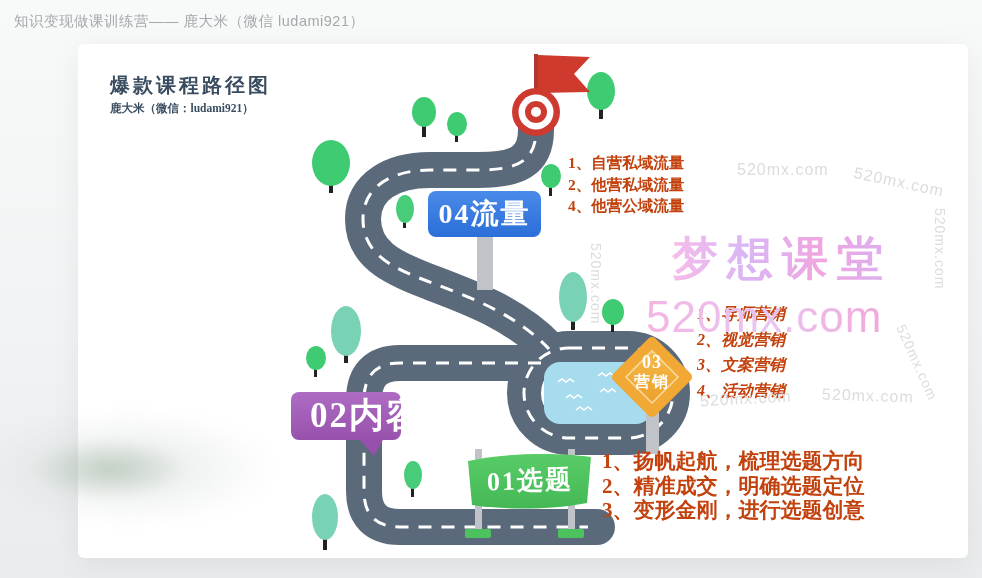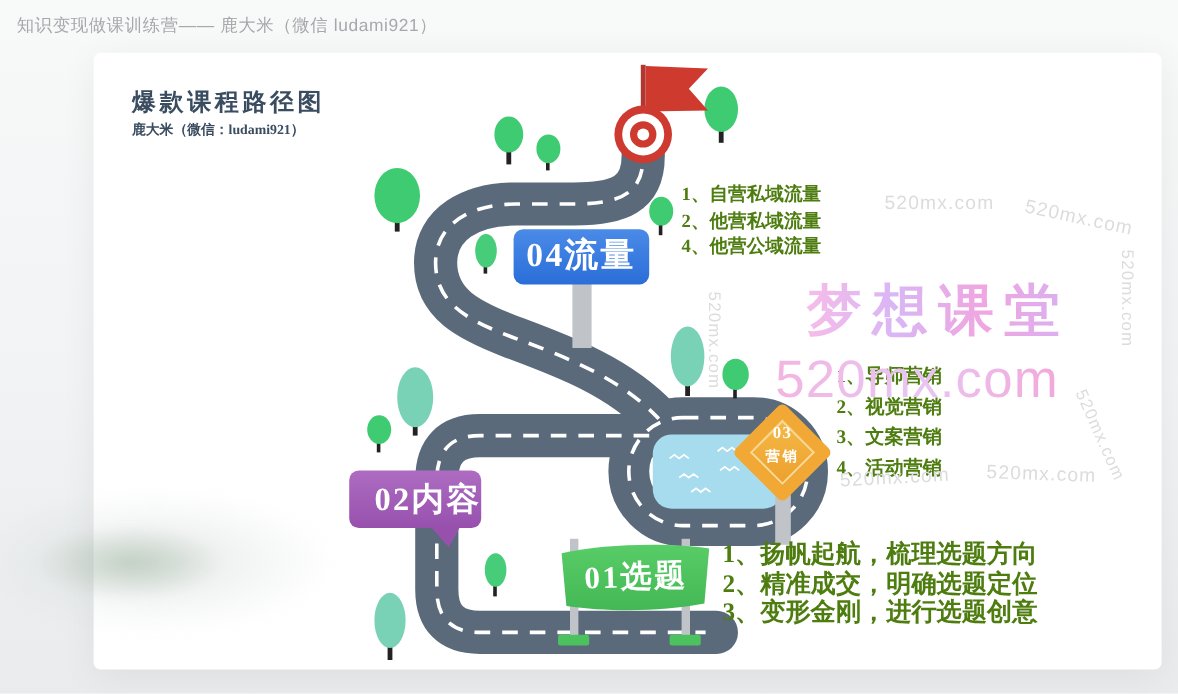--- a/index.html
+++ b/index.html
@@ -22,31 +22,31 @@
   .title-main{left:110px;top:72px;font-family:"Liberation Serif","DejaVu Serif",serif;
         font-weight:700;font-size:20px;letter-spacing:3px;color:#3a4c60;}
   .title-sub{left:110px;top:101px;font-family:"Liberation Serif","DejaVu Serif",serif;
         font-weight:700;font-size:11.5px;color:#3a4c60;}
   
   #scene{left:0;top:0;}
   
   .sign-label{font-family:"Liberation Serif","DejaVu Serif",serif;font-weight:700;color:#fff;
         text-align:center;white-space:nowrap;z-index:4;}
   .lbl-04{left:428px;top:191px;width:113px;height:59px;line-height:46px;font-size:28px;letter-spacing:2px;}
-  .lbl-02{left:291px;top:392px;width:131px;height:48px;line-height:48px;font-size:27px;letter-spacing:2px;}
+  .lbl-02{left:291px;top:392px;width:131px;height:48px;line-height:48px;font-size:35px;letter-spacing:2px;padding-left:10px;}
   .lbl-03{left:612px;top:352px;width:80px;}
-  .lbl-03 .l1{font-size:14px;line-height:20px;letter-spacing:1px;}
-  .lbl-03 .l2{font-size:12px;line-height:19px;letter-spacing:2px;font-family:Liberation Mono, monospace;}
+  .lbl-03 .l1{font-size:18px;line-height:20px;letter-spacing:1px;}
+  .lbl-03 .l2{font-size:16px;line-height:19px;letter-spacing:2px;}
   .lbl-01{left:470px;top:458px;width:120px;height:46px;line-height:46px;font-size:26px;
           letter-spacing:2px;transform:rotate(-2deg);}
   
-  .list{font-family:"Liberation Serif","DejaVu Serif",serif;font-weight:700;color:#4d7c0f;
+  .list{font-family:"Liberation Serif","DejaVu Serif",serif;font-weight:700;color:#c2410c;
         white-space:nowrap;z-index:3;}
   .list-traffic{left:568px;top:152px;font-size:15.5px;line-height:21.5px;}
-  .list-marketing{left:697px;top:301px;font-size:16px;line-height:25.5px;}
+  .list-marketing{left:697px;top:301px;font-size:16px;line-height:25.5px;font-style:italic;}
   .list-content{left:136px;top:338px;font-size:16.5px;line-height:23.4px;}
   .list-selection{left:602px;top:449px;font-size:21px;line-height:24.6px;}
   
   .wm{color:#dbdcdd;font-size:16px;letter-spacing:1px;white-space:nowrap;z-index:6;}
   .wm-a{left:737px;top:161px;}
   .wm-b{left:856px;top:164px;transform:rotate(12deg);transform-origin:0 0;}
   .wm-c{left:604px;top:243px;font-size:14px;transform:rotate(90deg);transform-origin:0 0;}
   .wm-d{left:948px;top:208px;font-size:14px;transform:rotate(90deg);transform-origin:0 0;}
   .wm-e{left:908px;top:322px;font-size:14px;transform:rotate(66deg);transform-origin:0 0;}
   .wm-f{left:700px;top:390px;transform:rotate(-3deg);}

